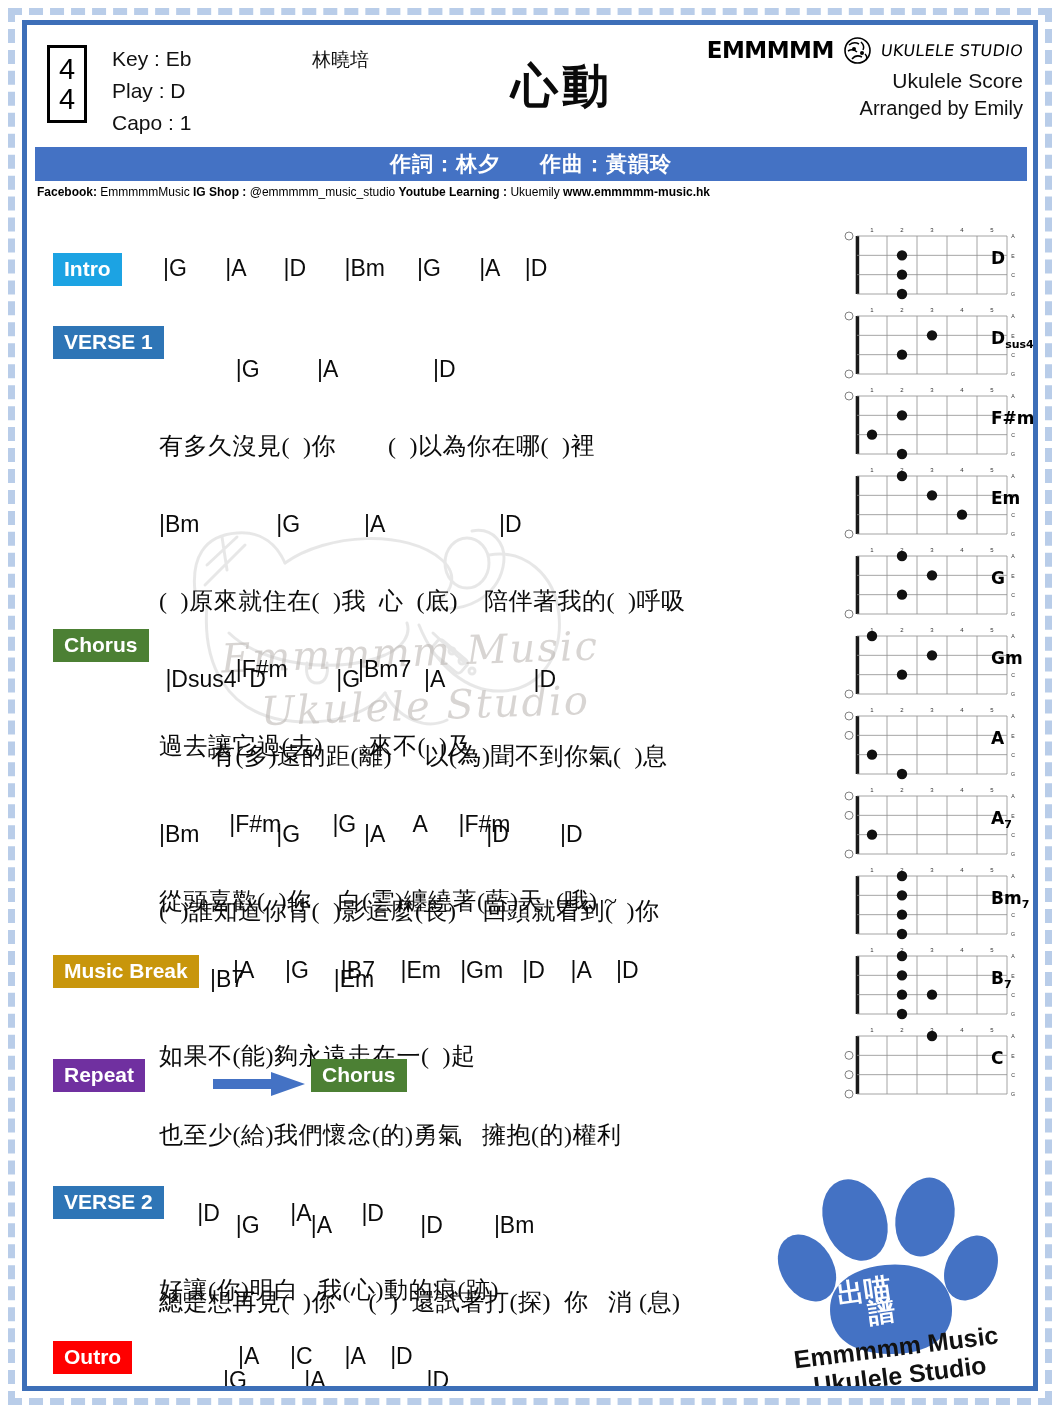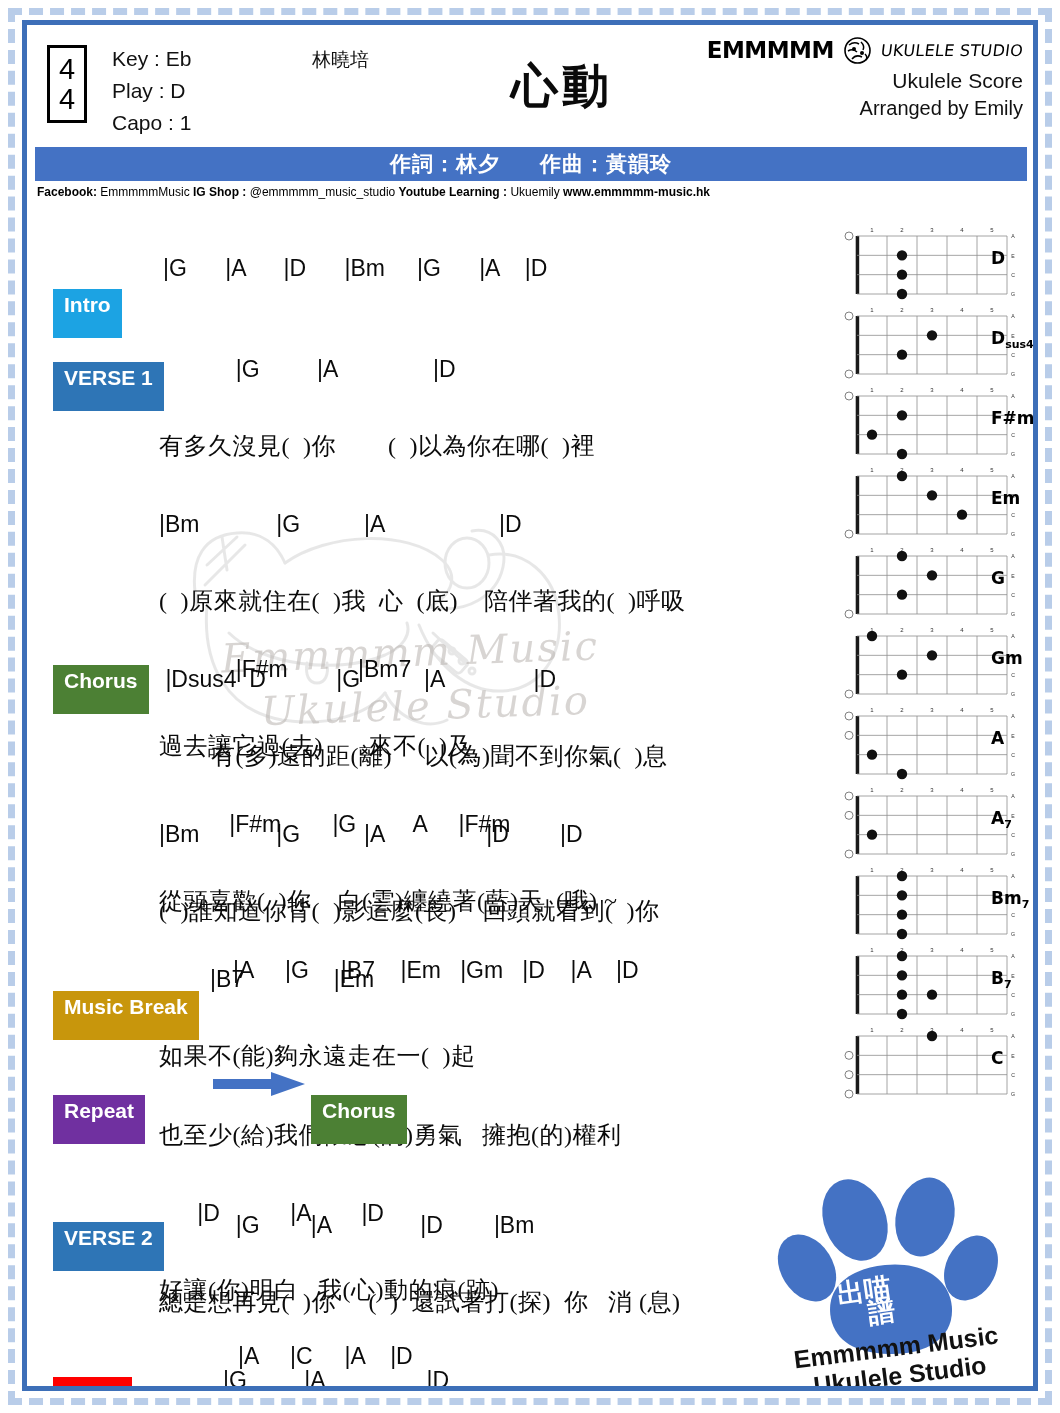--- a/index.html
+++ b/index.html
@@ -72,21 +72,21 @@
     font-size:12px;color:#000;white-space:nowrap;
   }
   .social b{font-weight:bold;}
   .social .n{font-weight:normal;}
 
   
   .chordarea{position:absolute;left:0;top:196px;width:790px;bottom:0;}
 
   .badge{
     display:inline-block;color:#fff;font-weight:bold;
-    padding:4px 11px 21px 11px;font-size:21px;line-height:1.12;white-space:nowrap;margin-top:36px;
+    padding:4px 11px 5px 11px;font-size:21px;line-height:1.12;white-space:nowrap;
   }
   .b-intro{background:#1CA3E3;}
   .b-verse{background:#2E75B6;}
   .b-chorus{background:#4C8034;}
   .b-break{background:#C8960C;}
   .b-repeat{background:#7030A0;}
   .b-outro{background:#FF0000;}
 
   .section{position:absolute;}
   .lines{position:absolute;font-size:23px;color:#0b0b0b;white-space:pre;line-height:1.0;}

